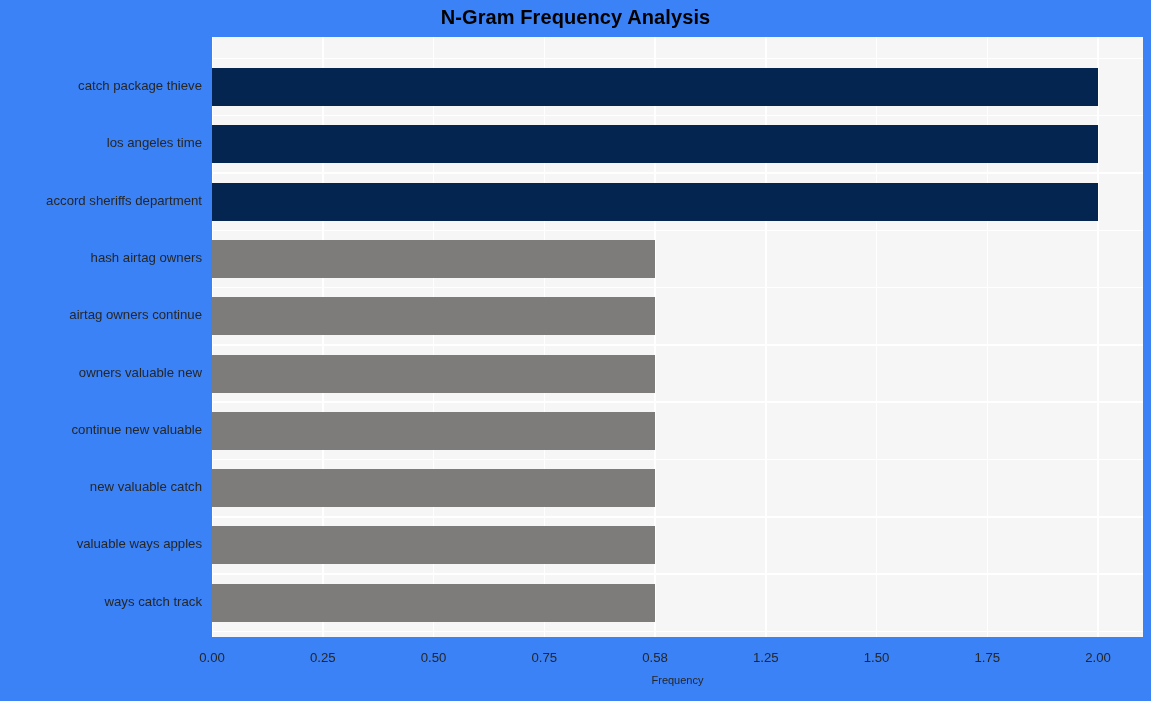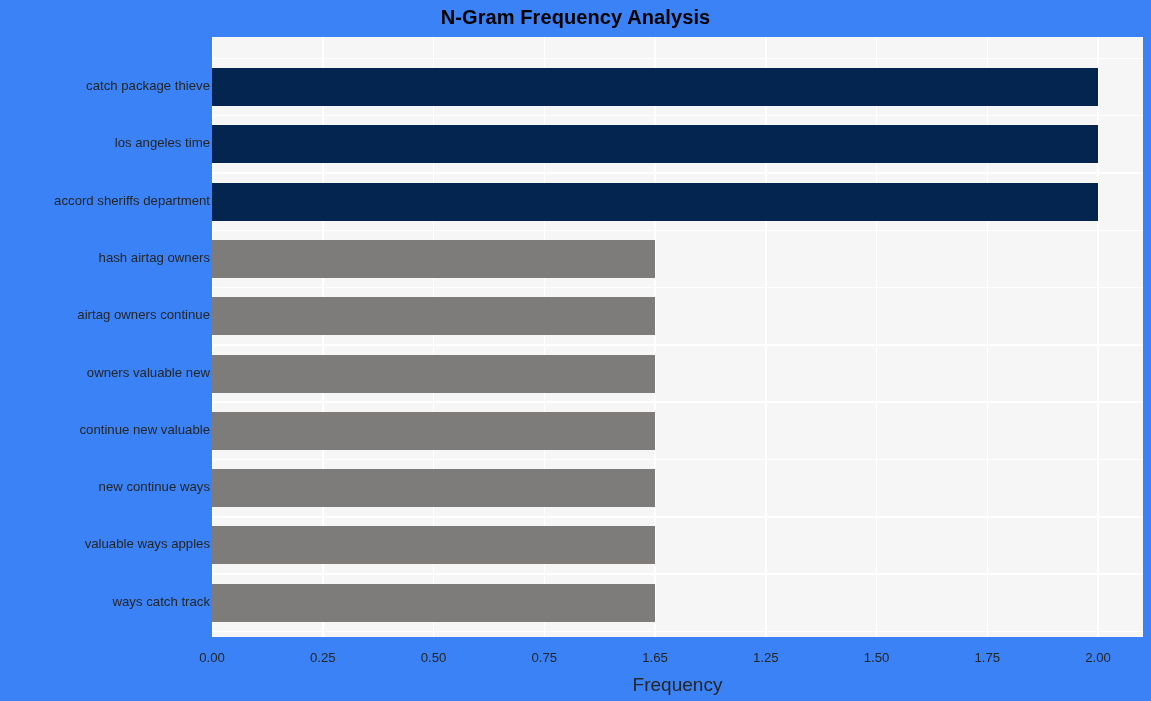--- a/index.html
+++ b/index.html
@@ -65,21 +65,21 @@
     position: absolute;
     right: 1151px;
     width: 200px;
     text-align: right;
     font-size: 13.2px;
     color: #262626;
     white-space: nowrap;
   }
   #ytick-layer {
     position: absolute;
-    left: 8px;
+    left: 0;
     top: 0;
     width: 205px;
     height: 548px;
   }
   #ytick-layer .ytick {
     right: auto;
     left: 0;
     width: 202px;
   }
   
@@ -98,21 +98,21 @@
     text-align: center;
     font-size: 13.2px;
     color: #262626;
   }
   #xlabel {
     position: absolute;
     left: 212px;
     top: 674px;
     width: 931px;
     text-align: center;
-    font-size: 19px;
+    font-size: 11px;
     color: #262626;
   }
 </style>
 </head>
 <body>
 
 <div id="figure">
 
   <div id="chart-title">N-Gram Frequency Analysis</div>
 
@@ -156,30 +156,30 @@
   </div>
 
   <div id="ytick-layer">
       <div class="ytick" style="top: 78px;">catch package thieve</div>
       <div class="ytick" style="top: 135.3px;">los angeles time</div>
       <div class="ytick" style="top: 192.6px;">accord sheriffs department</div>
       <div class="ytick" style="top: 249.9px;">hash airtag owners</div>
       <div class="ytick" style="top: 307.2px;">airtag owners continue</div>
       <div class="ytick" style="top: 364.5px;">owners valuable new</div>
       <div class="ytick" style="top: 421.8px;">continue new valuable</div>
-      <div class="ytick" style="top: 479.1px;">new continue ways</div>
+      <div class="ytick" style="top: 479.1px;">new valuable catch</div>
       <div class="ytick" style="top: 536.4px; text-align: right;">valuable ways apples</div>
       <div class="ytick" style="top: 593.7px;">ways catch track</div>
     </div>
   <div id="xtick-layer">
       <div class="xtick" style="left: 212px;">0.00</div>
       <div class="xtick" style="left: 322.75px;">0.25</div>
       <div class="xtick" style="left: 433.5px;">0.50</div>
       <div class="xtick" style="left: 544.25px;">0.75</div>
-      <div class="xtick" style="left: 655px;">1.65</div>
+      <div class="xtick" style="left: 655px;">0.58</div>
       <div class="xtick" style="left: 765.75px;">1.25</div>
       <div class="xtick" style="left: 876.5px;">1.50</div>
       <div class="xtick" style="left: 987.25px;">1.75</div>
       <div class="xtick" style="left: 1098px;">2.00</div>
     </div>
 
   <div id="xlabel">Frequency</div>
 
 </div>
 

